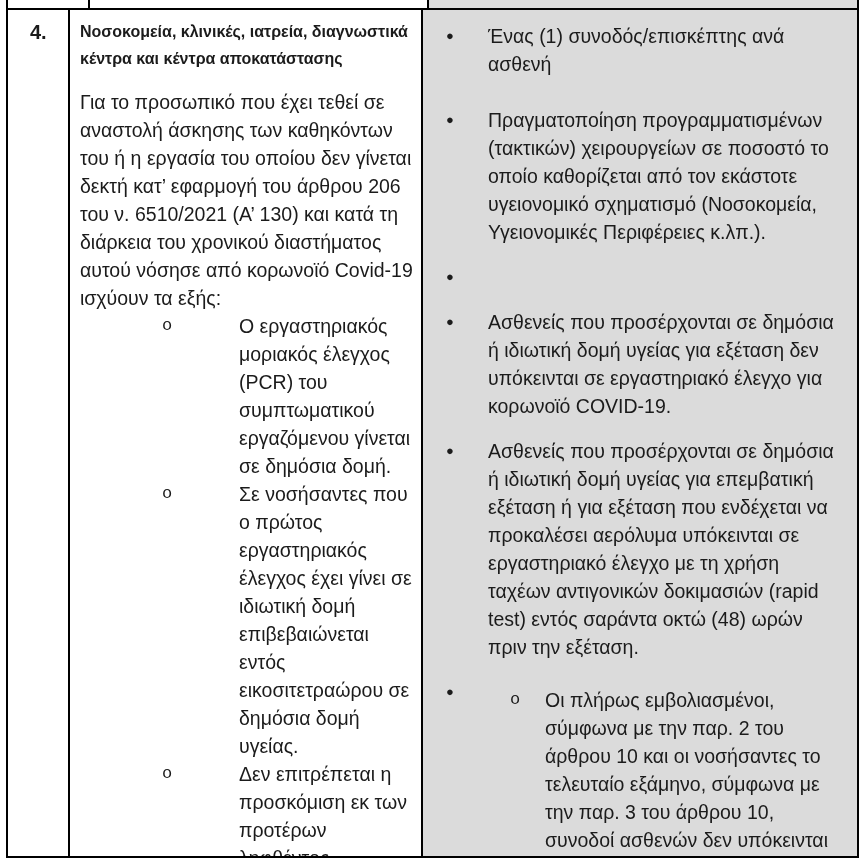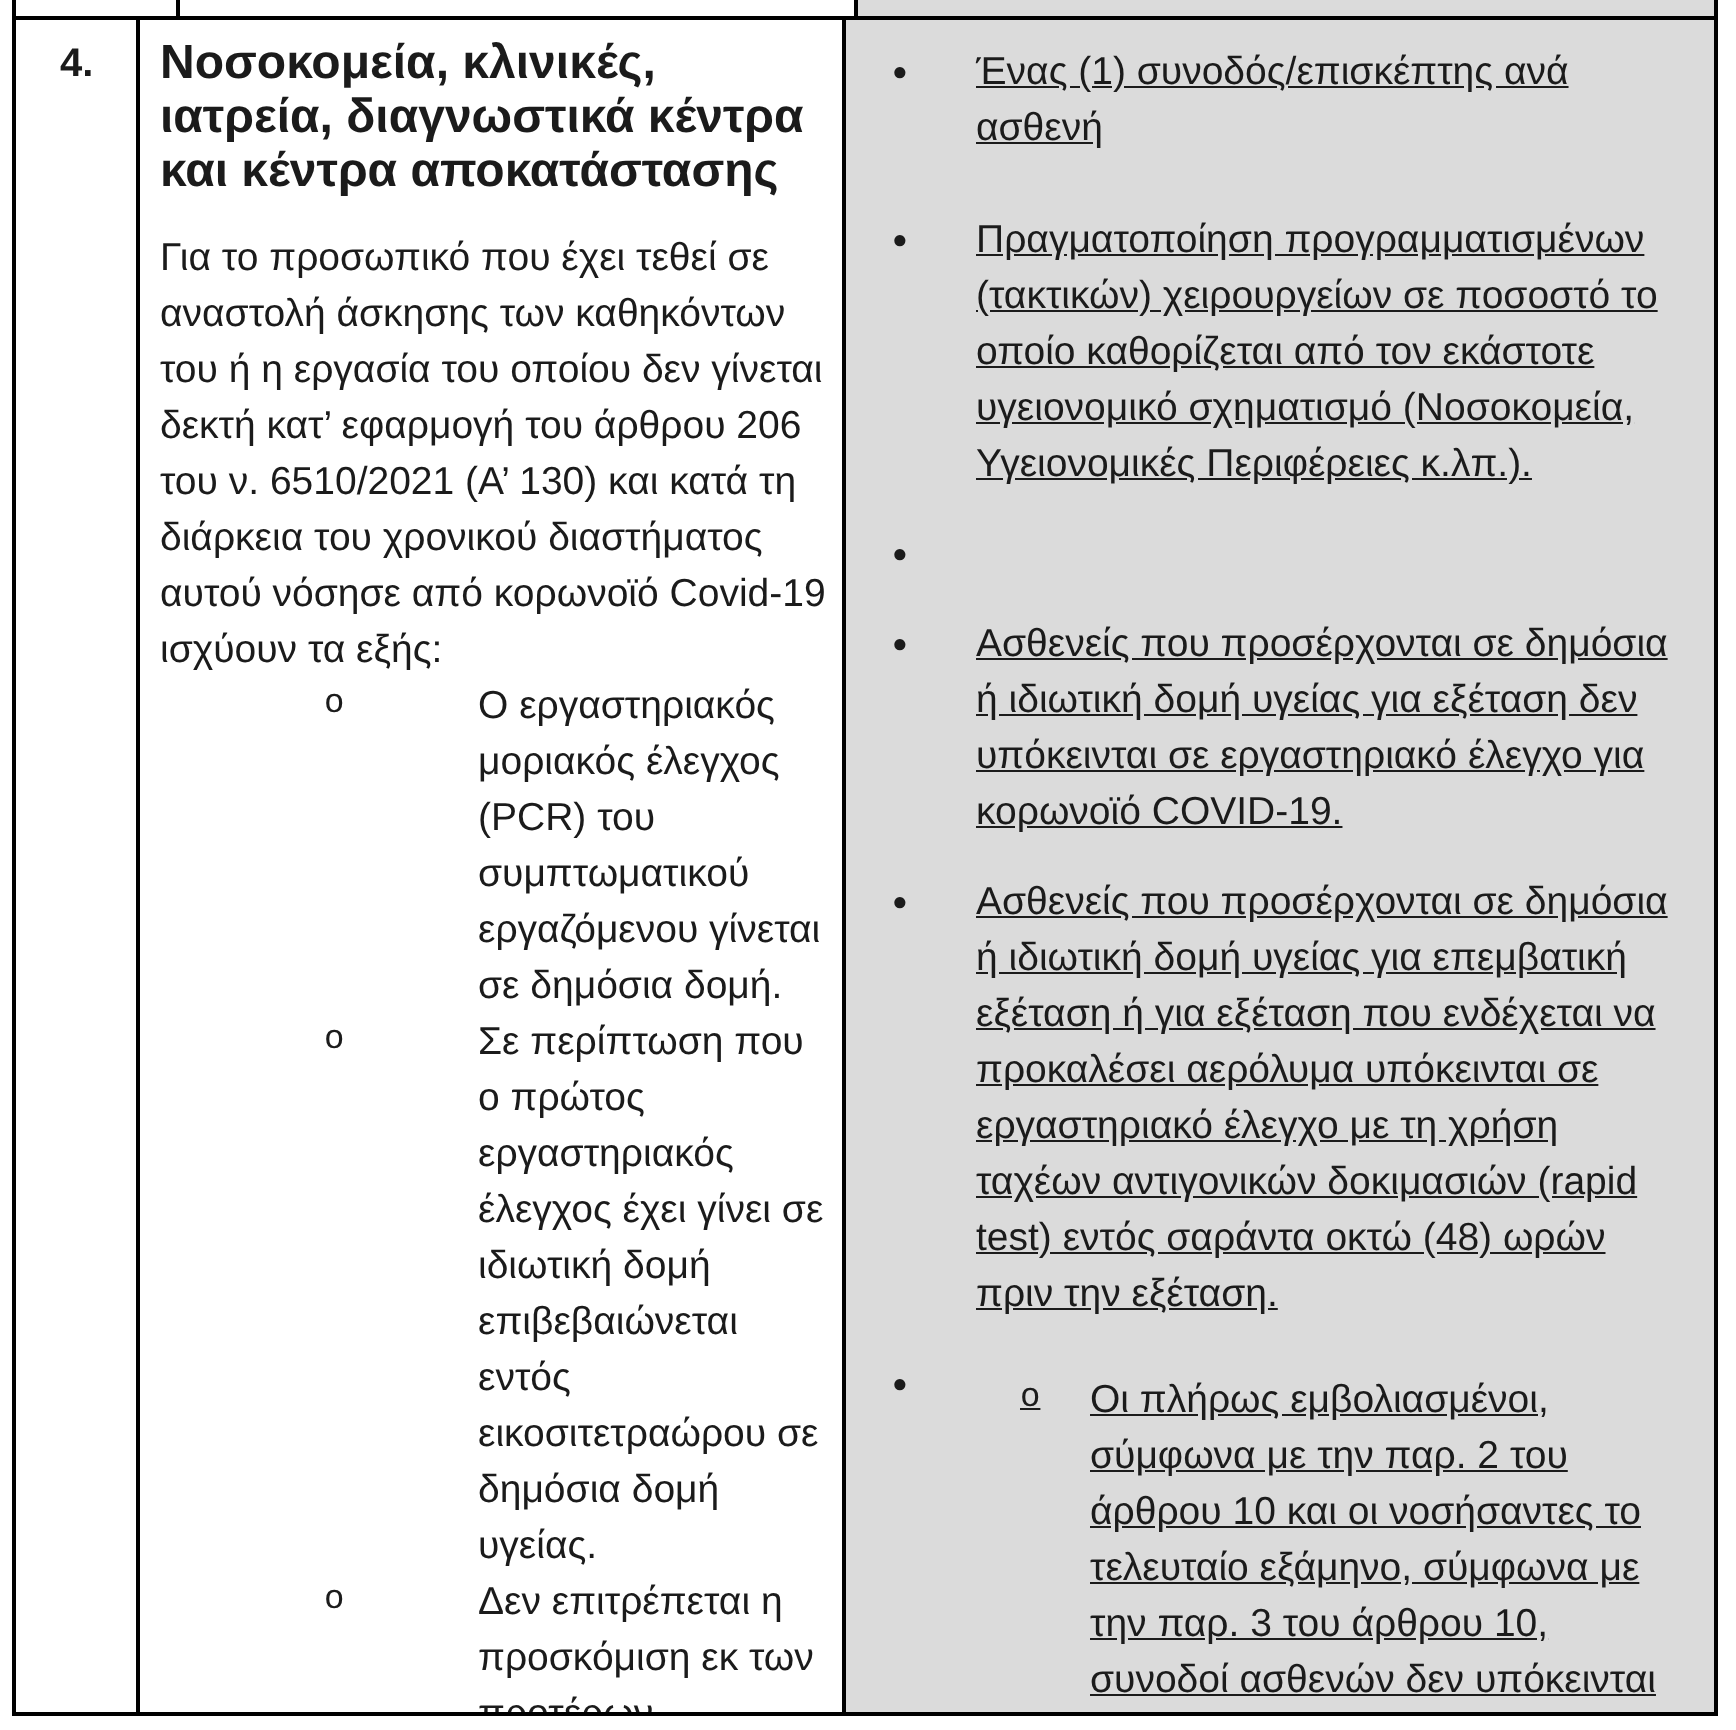--- a/index.html
+++ b/index.html
@@ -45,21 +45,21 @@
     padding:8px 8px 0 10px;
     font-size:19.5px;line-height:28px;
   }
   .cell-measures{
     flex:1;background:#dbdbdb;
     padding:12px 14px 0 23px;
     font-size:19.5px;line-height:28px;
   }
 
   .category-title{
-    font-weight:bold;font-size:24px;line-height:27px;
+    font-weight:bold;font-size:16px;line-height:27px;
     margin:0 0 16px 0;
   }
   .category-intro{margin:0;}
 
   ul{list-style:none;margin:0;padding:0;}
   .o-list{margin:0;}
   .o-list > li{display:flex;align-items:flex-start;}
   .o-list .o-marker{
     flex:0 0 56px;
     margin-left:82px;
@@ -67,21 +67,21 @@
     font-size:17px;line-height:28px;
   }
   .o-list .o-text{flex:1;margin-left:21px;}
 
   .bullet-list > li{display:flex;align-items:flex-start;margin-bottom:17px;}
   .bullet-list > li.first{margin-bottom:28px;}
   .bullet-list .b-marker{
     flex:0 0 42px;
     font-size:13px;line-height:28px;
   }
-  .bullet-list .b-text{flex:1;text-decoration:underline;}
+  .bullet-list .b-text{flex:1;}
 
   .nested-o-list{margin:8px 0 0 22px;}
   .nested-o-list > li{display:flex;align-items:flex-start;}
   .nested-o-list .o-marker{
     flex:0 0 35px;margin-left:0;
     font-family:"Liberation Mono","DejaVu Sans Mono",monospace;
     font-size:17px;line-height:28px;
   }
   .nested-o-list .o-text{flex:1;}
 </style>
@@ -106,21 +106,21 @@
       <div class="cell cell-category">
         <p class="category-title">Νοσοκομεία, κλινικές, ιατρεία, διαγνωστικά κέντρα και κέντρα αποκατάστασης</p>
         <p class="category-intro">Για το προσωπικό που έχει τεθεί σε αναστολή άσκησης των καθηκόντων του ή η εργασία του οποίου δεν γίνεται δεκτή κατ’ εφαρμογή του άρθρου 206 του ν. 6510/2021 (Α’ 130) και κατά τη διάρκεια του χρονικού διαστήματος αυτού νόσησε από κορωνοϊό Covid-19 ισχύουν τα εξής:</p>
         <ul class="o-list">
           <li>
             <span class="o-marker">o</span>
             <span class="o-text">Ο εργαστηριακός μοριακός έλεγχος (PCR) του συμπτωματικού εργαζόμενου γίνεται σε δημόσια δομή.</span>
           </li>
           <li>
             <span class="o-marker">o</span>
-            <span class="o-text">Σε περίπτωση που ο πρώτος εργαστηριακός έλεγχος έχει γίνει σε ιδιωτική δομή επιβεβαιώνεται εντός εικοσιτετραώρου σε δημόσια δομή υγείας.</span>
+            <span class="o-text">Σε νοσήσαντες που ο πρώτος εργαστηριακός έλεγχος έχει γίνει σε ιδιωτική δομή επιβεβαιώνεται εντός εικοσιτετραώρου σε δημόσια δομή υγείας.</span>
           </li>
           <li>
             <span class="o-marker">o</span>
             <span class="o-text">Δεν επιτρέπεται η προσκόμιση εκ των προτέρων ληφθέντος δείγματος και η δειγματοληψία διενεργείται εντός της δημόσιας δομής με παρουσία περισσότερων του ενός (1) ατόμων με αρμοδιότητα δειγματοληψίας.</span>
           </li>
         </ul>
       </div>
 
       <div class="cell cell-measures">
         <ul class="bullet-list">

